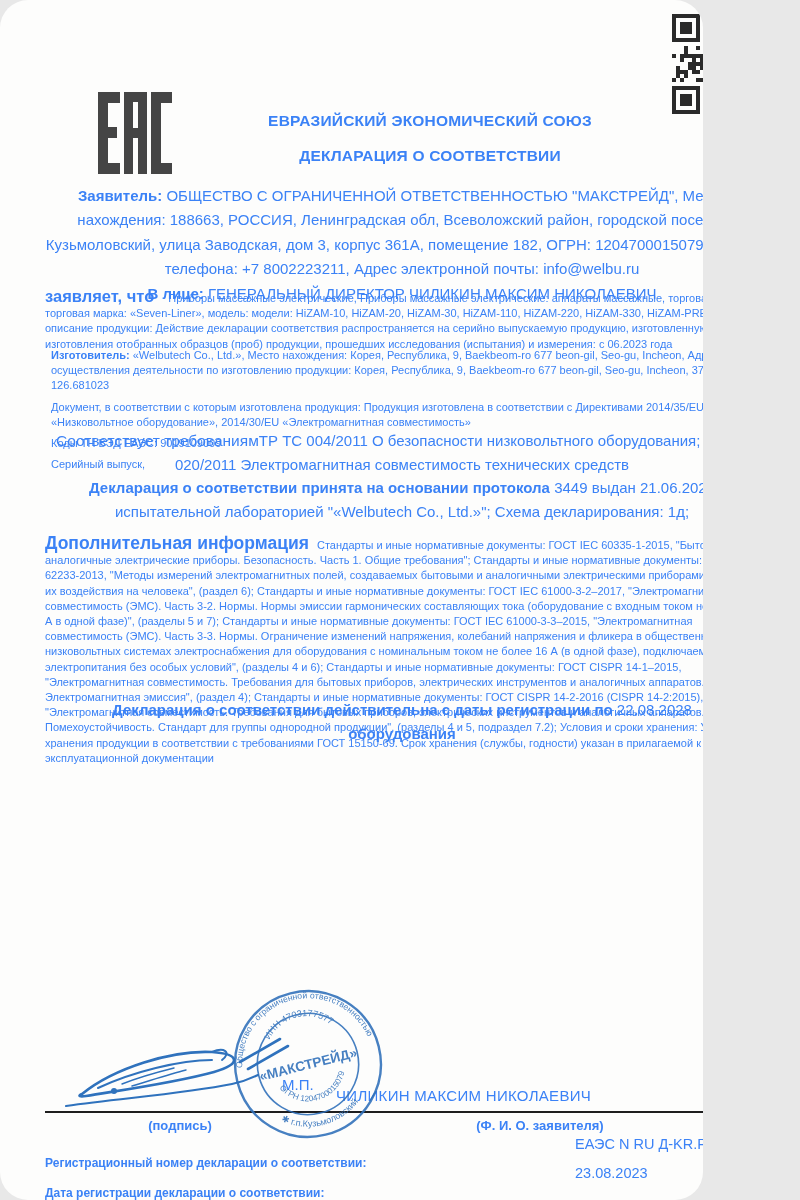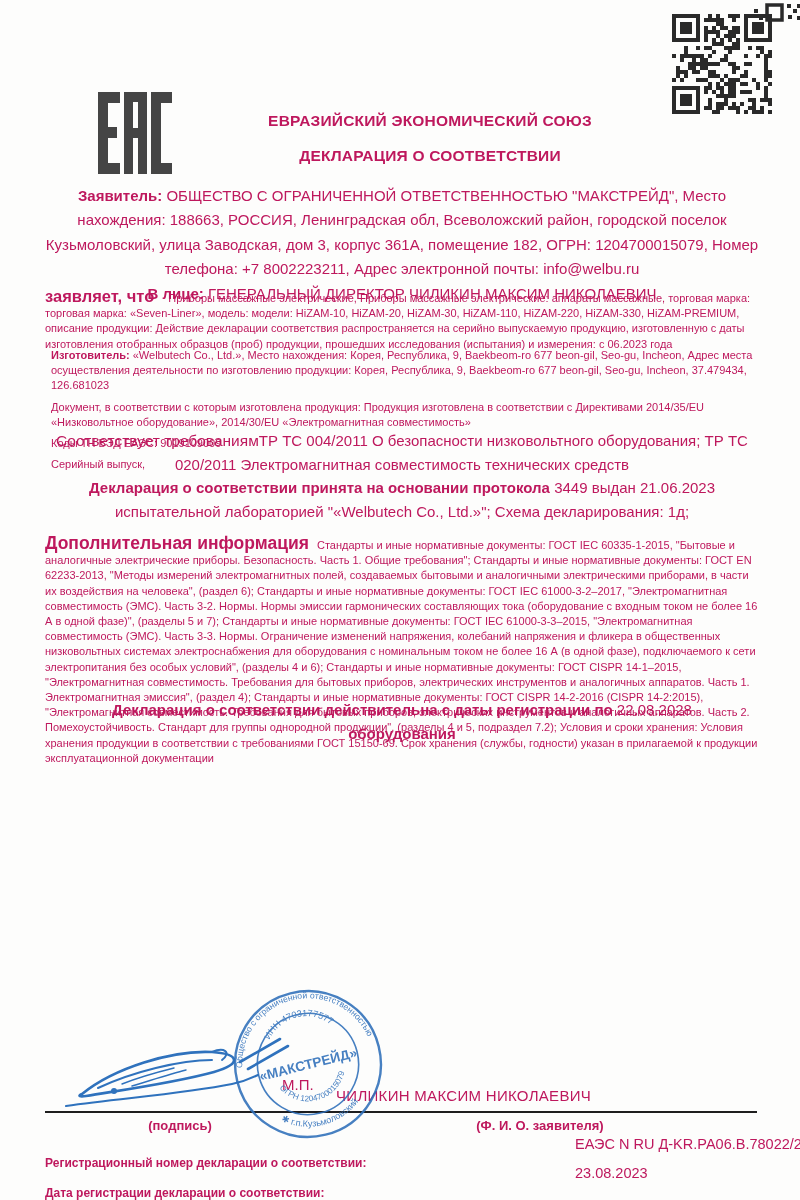--- a/index.html
+++ b/index.html
@@ -1,17 +1,17 @@
 <!DOCTYPE html>
 <html><head>
 <meta charset="utf-8">
 <style>
   html,body{margin:0;padding:0;background:#e8e8e8;}
-  .page{position:relative;width:800px;height:1200px;background:#fdfdfc;overflow:hidden;
-        font-family:"Liberation Sans",sans-serif;color:#be185d;}
+  .page{position:relative;width:703px;height:1200px;background:#fdfdfc;overflow:hidden;
+        font-family:"Liberation Sans",sans-serif;color:#3b82f6;border-radius:28px;}
   
   .eac-svg{position:absolute;left:98px;top:92px;opacity:.88;}
   .qr-main{position:absolute;left:672px;top:14px;}
   .qr-frag{position:absolute;left:754px;top:2px;}
   .title-block{position:absolute;left:60px;top:112px;width:740px;text-align:center;}
   .title-block .t1,.title-block .t2{font-weight:bold;font-size:15.5px;letter-spacing:.2px;}
   .title-block .t2{margin-top:17px;}
   
   .txt{position:absolute;left:45px;width:714px;}
   .p15{font-size:15px;line-height:24.4px;margin:0;text-align:center;}

